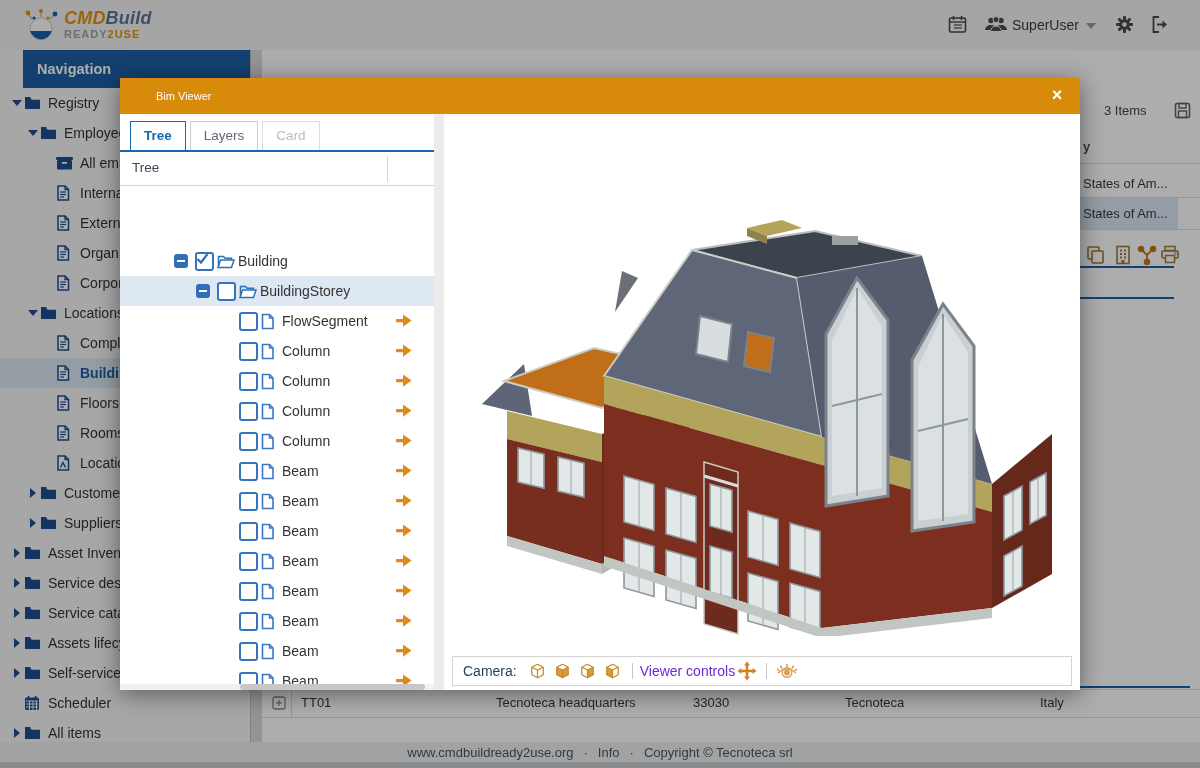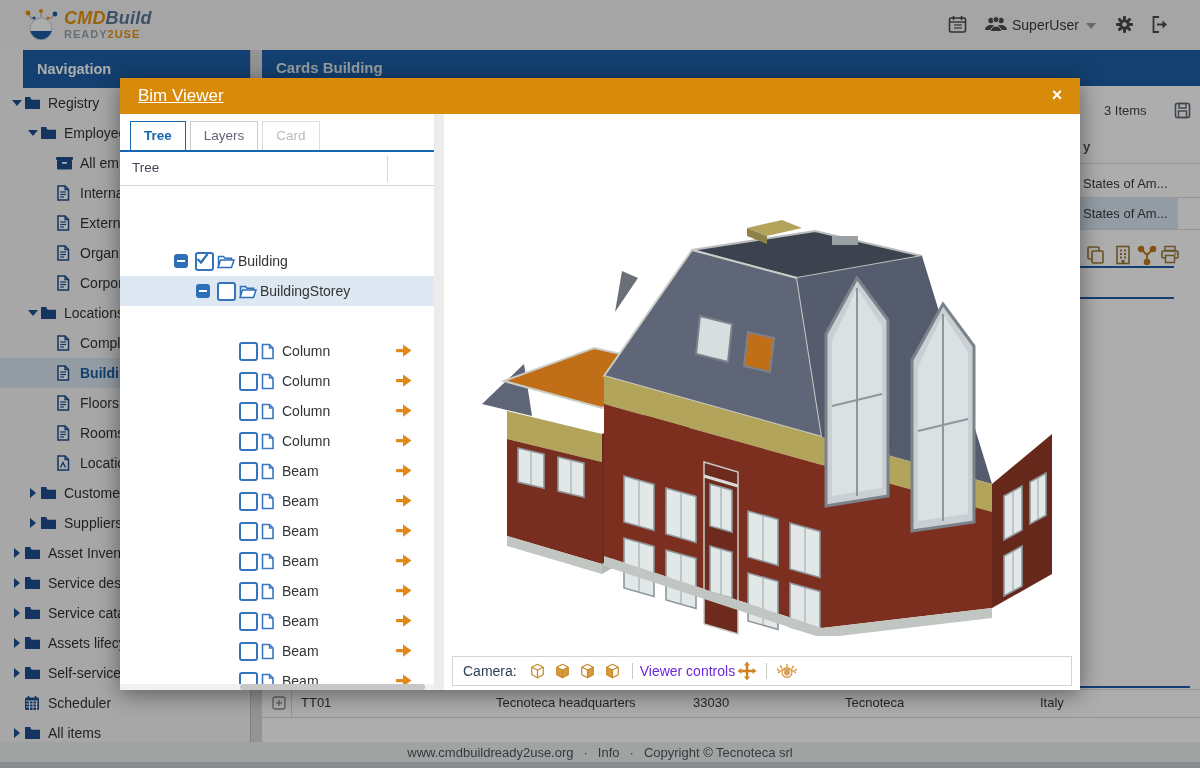--- a/index.html
+++ b/index.html
@@ -48,21 +48,21 @@
   
   .footer{position:absolute;left:0;top:742px;width:1200px;height:20px;background:#eef0f1;
     display:flex;align-items:center;justify-content:center;gap:10px;font-size:13px;color:#4c5560;}
   .footer a{color:#4c5560;text-decoration:none;}
   .bottomstrip{position:absolute;left:0;top:762px;width:1200px;height:6px;background:#c9ccd0;}
   
   .overlay{position:absolute;left:0;top:0;width:1200px;height:768px;background:rgba(0,0,0,0.32);z-index:40;}
   .modal{position:absolute;left:120px;top:78px;width:960px;height:612px;z-index:60;background:#fff;
     box-shadow:0 4px 22px rgba(0,0,0,0.45);}
   .modal-header{position:absolute;left:0;top:0;width:960px;height:36px;background:#d88a0a;}
-  .modal-title{color:#fff;font-size:17px;line-height:36px;padding-left:18px;text-decoration:underline;}
+  .modal-title{color:#fff;font-size:11px;line-height:36px;padding-left:36px;}
   .modal-close{position:absolute;right:12px;top:0;width:22px;height:36px;line-height:34px;text-align:center;
     color:#fff;font-size:18px;font-weight:bold;cursor:pointer;}
   .modal-body{position:absolute;left:0;top:36px;width:960px;height:576px;}
   .tree-pane{position:absolute;left:0;top:0;width:314px;height:576px;background:#fff;}
   .tab-bar{position:absolute;left:0;top:0;width:314px;height:38px;border-bottom:2px solid #1766b0;
     display:flex;align-items:flex-end;padding-left:10px;box-sizing:border-box;}
   .tab{height:28px;line-height:28px;padding:0 13px;font-size:13.5px;margin-right:4px;
     border:1px solid #ccc;border-bottom:none;background:#fff;color:#667;cursor:pointer;}
   .tab.active{border-color:#1766b0;color:#1766b0;font-weight:bold;}
   .tab.disabled{border-color:#ddd;color:#b8bcc0;cursor:default;}
@@ -440,23 +440,20 @@
               <path d="M1 2 V1 h5 l1 1" fill="#1c4f8c"></path>
             </svg>
           </span>
           <span>All items</span>
         </div>
       </div>
   </div>
   <div class="splitter"></div>
 
   <div class="main">
-    <div class="main-titlebar">
-      <div class="main-title">Cards Building</div>
-    </div>
     <div class="items-count">3 Items</div>
     <span class="abs" style="left:912px;top:52px;cursor:pointer">
       <svg width="17" height="17" viewBox="0 0 17 17">
           <rect x="1.5" y="1.5" width="14" height="14" rx="1.5" fill="none" stroke="#5a6570" stroke-width="1.6"></rect>
           <rect x="5" y="1.5" width="7" height="4.5" fill="none" stroke="#5a6570" stroke-width="1.4"></rect>
           <rect x="4.5" y="9" width="8" height="6.5" fill="none" stroke="#5a6570" stroke-width="1.4"></rect>
         </svg>
     </span>
     <div class="gridline" style="left:0;top:113px;width:938px"></div>
     <div class="hdr-frag">y</div>
@@ -580,20 +577,37 @@
               <span class="t-slot">
                 <span class="cb"></span>
               </span>
               <span class="t-ico">
                 <svg width="19" height="15" viewBox="0 0 19 15">
                   <path d="M2 13.5 L4.5 6 H18 L15.5 13.5 z" fill="#fff" stroke="#2f6fb8" stroke-width="1.5"></path>
                   <path d="M2.5 12 V2.5 h5 l1.5 1.8 h6.5 V6" fill="none" stroke="#2f6fb8" stroke-width="1.5"></path>
                 </svg>
               </span>
               <span>BuildingStorey</span>
+            </div>
+            <div class="tree-row" style="top: 120px; padding-left: 98px;">
+              <span class="t-slot"></span>
+              <span class="t-slot">
+                <span class="cb"></span>
+              </span>
+              <span class="t-ico">
+                <svg width="15" height="17" viewBox="0 0 15 17">
+                  <path d="M2.5 1.5 h7 L13 5 V15.5 H2.5 z" fill="#fff" stroke="#3a76c4" stroke-width="1.6"></path>
+                  <path d="M9.5 1.5 V5 H13" fill="none" stroke="#3a76c4" stroke-width="1.4"></path>
+                </svg>
+              </span>
+              <span>FlowSegment</span>
+              <span class="t-arrow"><svg width="18" height="17" viewBox="0 0 18 17">
+                  <rect x="1" y="7" width="8" height="3.2" rx="1" fill="#e0891b"></rect>
+                  <path d="M8 2.5 L16.5 8.6 L8 14.7 z" fill="#e0891b"></path>
+                </svg></span>
             </div>
             <div class="tree-row" style="top: 150px; padding-left: 98px;">
               <span class="t-slot"></span>
               <span class="t-slot">
                 <span class="cb"></span>
               </span>
               <span class="t-ico">
                 <svg width="15" height="17" viewBox="0 0 15 17">
                   <path d="M2.5 1.5 h7 L13 5 V15.5 H2.5 z" fill="#fff" stroke="#3a76c4" stroke-width="1.6"></path>
                   <path d="M9.5 1.5 V5 H13" fill="none" stroke="#3a76c4" stroke-width="1.4"></path>

